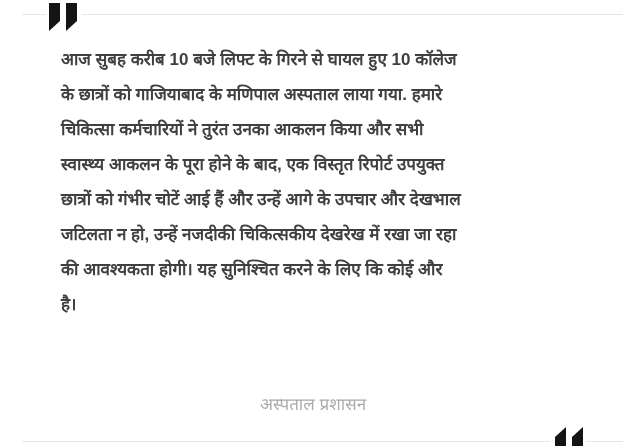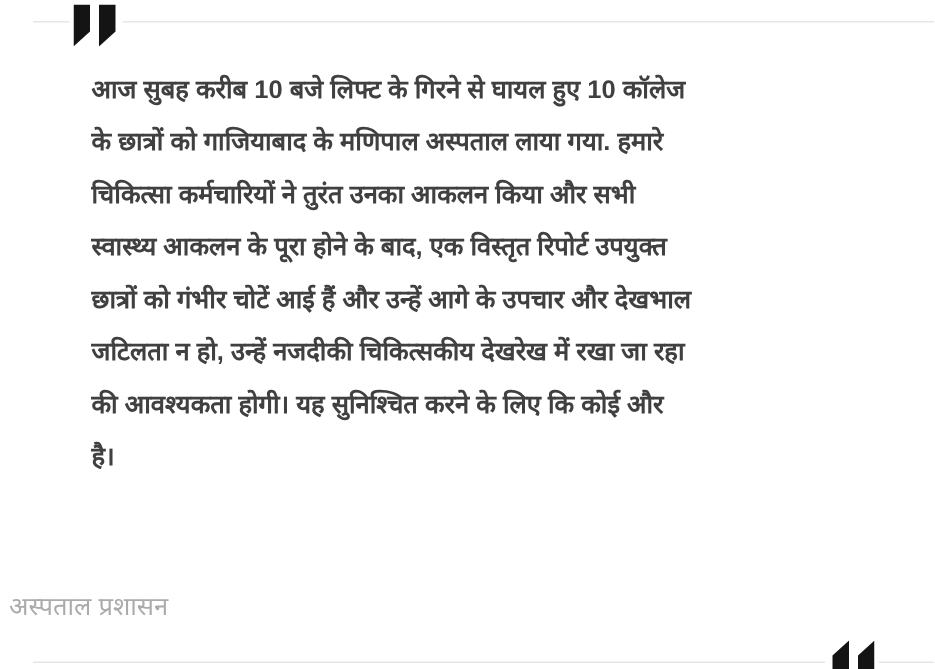--- a/index.html
+++ b/index.html
@@ -59,24 +59,24 @@
     font-weight: 700;
     margin-left: 39px;
   }
   .quote-line {
     height: 35px;
     line-height: 35px;
     white-space: nowrap;
   }
   .attribution {
     position: absolute;
-    right: 27px;
+    right: 15px;
     top: 394px;
     width: 590px;
-    text-align: left;
+    text-align: center;
     color: #ababab;
     font-size: 17px;
     font-weight: 400;
     line-height: 22px;
   }
 </style>
 </head>
 <body>
 
 <div class="quote-wrap">

